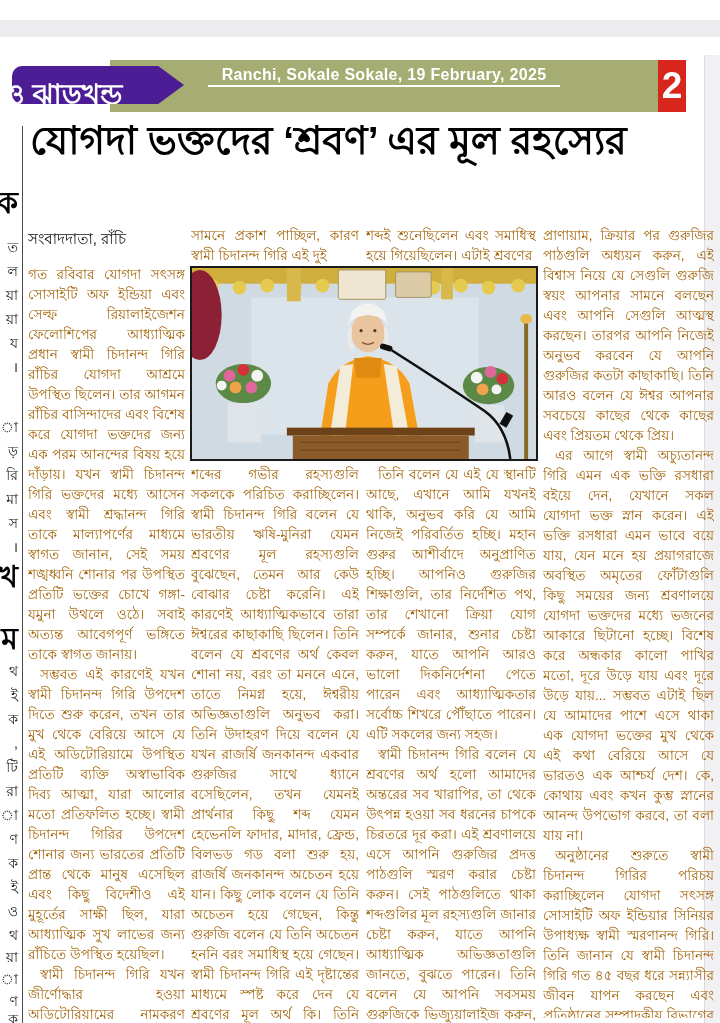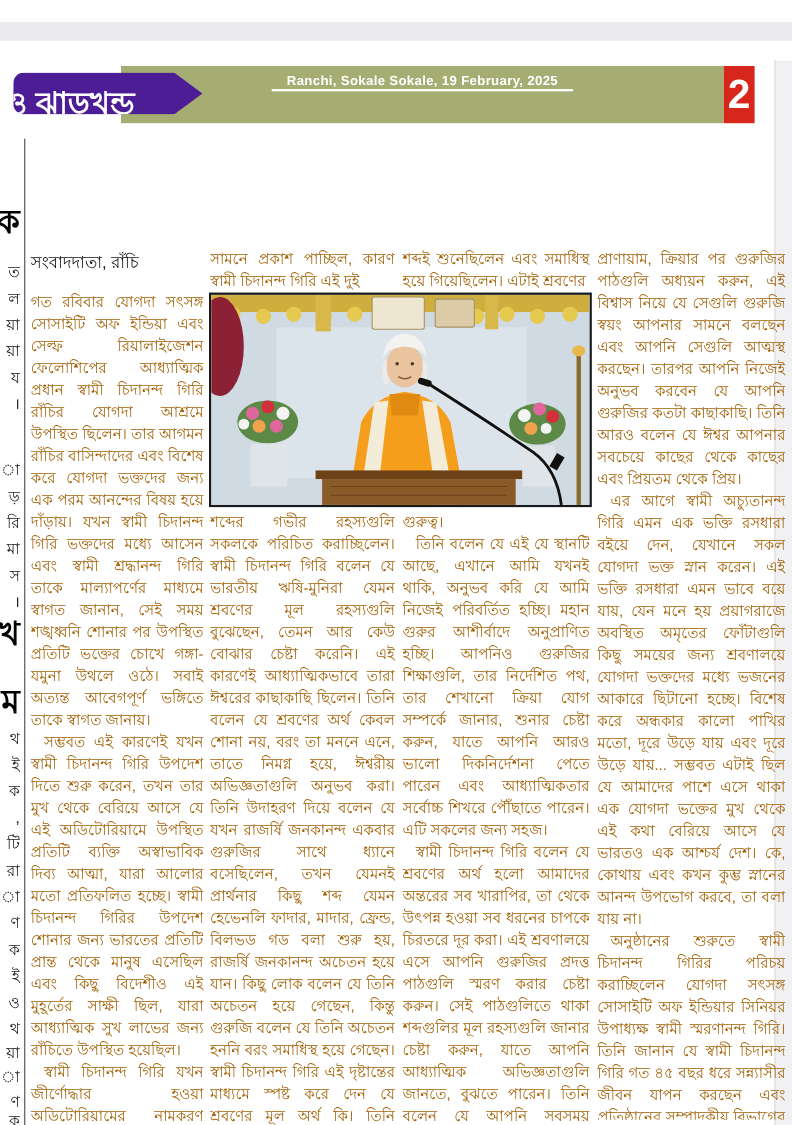--- a/index.html
+++ b/index.html
@@ -5,21 +5,21 @@
   html,body{margin:0;padding:0}
   body{
     width:720px;height:1023px;position:relative;background:#ffffff;
     font-family:"Liberation Sans","DejaVu Sans",sans-serif;overflow:hidden;
   }
   .top-gray-strip{position:absolute;left:0;top:20px;width:720px;height:17px;background:#ececee}
   .right-edge-strip{position:absolute;left:704px;top:55px;width:16px;height:968px;background:#f1f1f3;border-left:1px solid #dcdcde}
 
   
   .masthead-bar{position:absolute;left:110px;top:60px;width:548px;height:52px;background:#a6ad73;color:#fff;text-align:center;overflow:hidden}
-  .dateline{display:inline-block;margin-top:6px;font-size:12px;font-weight:bold;letter-spacing:.3px;border-bottom:2px solid #fff;padding:0 14px 1px}
+  .dateline{display:inline-block;margin-top:6px;font-size:16px;font-weight:bold;letter-spacing:.3px;border-bottom:2px solid #fff;padding:0 14px 1px}
   .paper-bn{font-size:13px;font-weight:bold;margin-top:2px}
   .page-num-box{position:absolute;left:658px;top:60px;width:28px;height:52px;background:#d7261b;color:#fff;
     font-weight:bold;font-size:37px;display:flex;align-items:center;justify-content:center}
   .region-ribbon{position:absolute;left:12px;top:66px;width:172px;height:38px;background:#4c1d95;
     clip-path:polygon(0 0,85% 0,100% 50%,85% 100%,0 100%);border-radius:10px 0 0 10px;overflow:hidden}
   .region-ribbon span{position:absolute;left:-8px;top:7px;color:#fff;font-weight:bold;font-size:28px;white-space:nowrap}
 
   
   .headline{position:absolute;left:30px;top:114px;width:688px;color:#000;font-weight:700;line-height:54px;font-size:39px;white-space:nowrap;overflow:hidden}
 
@@ -56,20 +56,21 @@
   <span class="dateline">Ranchi, Sokale Sokale, 19 February, 2025</span>
 </div>
 <div class="page-num-box">
   <span>2</span>
 </div>
 <div class="region-ribbon">
   <span>ও ঝাড়খন্ড</span>
 </div>
 
 <div class="headline">
+  <div>যোগদা ভক্তদের ‘শ্রবণ’ এর মূল রহস্যের</div>
 </div>
 
 <div class="byline">সংবাদদাতা, রাঁচি</div>
 
 <div class="vrule"></div>
 <div class="left-strip">
     <span class="frag frag-big" style="top: 188px;">ক</span>
     <span class="frag" style="top: 240px;">ত</span>
     <span class="frag" style="top: 264px;">ল</span>
     <span class="frag" style="top: 288px;">য়া</span>
@@ -110,21 +111,20 @@
 <div class="col" id="col2top">
   <p>সামনে প্রকাশ পাচ্ছিল, কারণ স্বামী চিদানন্দ গিরি এই দুই</p>
 </div>
 <div class="col" id="col3top">
   <p>শব্দই শুনেছিলেন এবং সমাধিস্থ হয়ে গিয়েছিলেন। এটাই শ্রবণের</p>
 </div>
 <div class="col" id="col2">
   <p>শব্দের গভীর রহস্যগুলি সকলকে পরিচিত করাচ্ছিলেন। স্বামী চিদানন্দ গিরি বলেন যে ভারতীয় ঋষি-মুনিরা যেমন শ্রবণের মূল রহস্যগুলি বুঝেছেন, তেমন আর কেউ বোঝার চেষ্টা করেনি। এই কারণেই আধ্যাত্মিকভাবে তারা ঈশ্বরের কাছাকাছি ছিলেন। তিনি বলেন যে শ্রবণের অর্থ কেবল শোনা নয়, বরং তা মননে এনে, তাতে নিমগ্ন হয়ে, ঈশ্বরীয় অভিজ্ঞতাগুলি অনুভব করা। তিনি উদাহরণ দিয়ে বলেন যে যখন রাজর্ষি জনকানন্দ একবার গুরুজির সাথে ধ্যানে বসেছিলেন, তখন যেমনই প্রার্থনার কিছু শব্দ যেমন হেভেনলি ফাদার, মাদার, ফ্রেন্ড, বিলভড গড বলা শুরু হয়, রাজর্ষি জনকানন্দ অচেতন হয়ে যান। কিছু লোক বলেন যে তিনি অচেতন হয়ে গেছেন, কিন্তু গুরুজি বলেন যে তিনি অচেতন হননি বরং সমাধিস্থ হয়ে গেছেন। স্বামী চিদানন্দ গিরি এই দৃষ্টান্তের মাধ্যমে স্পষ্ট করে দেন যে শ্রবণের মূল অর্থ কি। তিনি বলতে চান যে শ্রবণের অর্থ হলো যার সম্পর্কে আমরা শুনছি, তারই হয়ে যাওয়া। যেমনটা রাজর্ষি জনকানন্দের ক্ষেত্রে হয়েছে। তিনি দুই-চারটি</p>
 </div>
 <div class="col" id="col3">
-  <p>গুরুত্ব।</p>
   <p class="ind">তিনি বলেন যে এই যে স্থানটি আছে, এখানে আমি যখনই থাকি, অনুভব করি যে আমি নিজেই পরিবর্তিত হচ্ছি। মহান গুরুর আশীর্বাদে অনুপ্রাণিত হচ্ছি। আপনিও গুরুজির শিক্ষাগুলি, তার নির্দেশিত পথ, তার শেখানো ক্রিয়া যোগ সম্পর্কে জানার, শুনার চেষ্টা করুন, যাতে আপনি আরও ভালো দিকনির্দেশনা পেতে পারেন এবং আধ্যাত্মিকতার সর্বোচ্চ শিখরে পৌঁছাতে পারেন। এটি সকলের জন্য সহজ।</p>
   <p class="ind">স্বামী চিদানন্দ গিরি বলেন যে শ্রবণের অর্থ হলো আমাদের অন্তরের সব খারাপির, তা থেকে উৎপন্ন হওয়া সব ধরনের চাপকে চিরতরে দূর করা। এই শ্রবণালয়ে এসে আপনি গুরুজির প্রদত্ত পাঠগুলি স্মরণ করার চেষ্টা করুন। সেই পাঠগুলিতে থাকা শব্দগুলির মূল রহস্যগুলি জানার চেষ্টা করুন, যাতে আপনি আধ্যাত্মিক অভিজ্ঞতাগুলি জানতে, বুঝতে পারেন। তিনি বলেন যে আপনি সবসময় গুরুজিকে ভিজ্যুয়ালাইজ করুন, তার উপর নিজেকে একাগ্র করুন, গুরুজির প্রদত্ত নির্দেশনাগুলি অনুভব করুন এবং প্রতিদিন নিয়মিত ধ্যান,</p>
 </div>
 <div class="col" id="col4">
   <p>প্রাণায়াম, ক্রিয়ার পর গুরুজির পাঠগুলি অধ্যয়ন করুন, এই বিশ্বাস নিয়ে যে সেগুলি গুরুজি স্বয়ং আপনার সামনে বলছেন এবং আপনি সেগুলি আত্মস্থ করছেন। তারপর আপনি নিজেই অনুভব করবেন যে আপনি গুরুজির কতটা কাছাকাছি। তিনি আরও বলেন যে ঈশ্বর আপনার সবচেয়ে কাছের থেকে কাছের এবং প্রিয়তম থেকে প্রিয়।</p>
   <p class="ind">এর আগে স্বামী অচ্যুতানন্দ গিরি এমন এক ভক্তি রসধারা বইয়ে দেন, যেখানে সকল যোগদা ভক্ত স্নান করেন। এই ভক্তি রসধারা এমন ভাবে বয়ে যায়, যেন মনে হয় প্রয়াগরাজে অবস্থিত অমৃতের ফোঁটাগুলি কিছু সময়ের জন্য শ্রবণালয়ে যোগদা ভক্তদের মধ্যে ভজনের আকারে ছিটানো হচ্ছে। বিশেষ করে অন্ধকার কালো পাখির মতো, দূরে উড়ে যায় এবং দূরে উড়ে যায়... সম্ভবত এটাই ছিল যে আমাদের পাশে এসে থাকা এক যোগদা ভক্তের মুখ থেকে এই কথা বেরিয়ে আসে যে ভারতও এক আশ্চর্য দেশ। কে, কোথায় এবং কখন কুম্ভ স্নানের আনন্দ উপভোগ করবে, তা বলা যায় না।</p>
   <p class="ind">অনুষ্ঠানের শুরুতে স্বামী চিদানন্দ গিরির পরিচয় করাচ্ছিলেন যোগদা সৎসঙ্গ সোসাইটি অফ ইন্ডিয়ার সিনিয়র উপাধ্যক্ষ স্বামী স্মরণানন্দ গিরি। তিনি জানান যে স্বামী চিদানন্দ গিরি গত ৪৫ বছর ধরে সন্ন্যাসীর জীবন যাপন করছেন এবং প্রতিষ্ঠানের সম্পাদকীয় বিভাগের দক্ষ নেতৃত্ব দিচ্ছেন। স্বামী চিদানন্দ গিরির প্রচেষ্টায় প্রেমাবতার পরমহংস যোগানন্দের পাঠ্যসূচী ও অন্যান্য গ্রন্থগুলি ভারত ও বিশ্বের অন্যান্য ভাষায় অনুবাদ সম্ভব হয়েছে। পাশাপাশি অনলাইন পাঠ্যক্রম ও ধ্যান প্রভৃতির সূচনা করা হয়েছে।</p>
 </div>
 
 <div class="photo">

